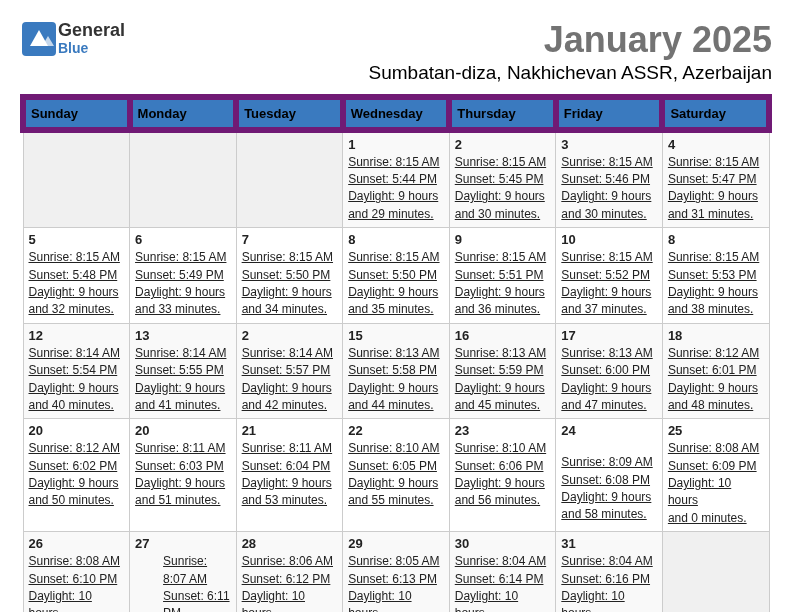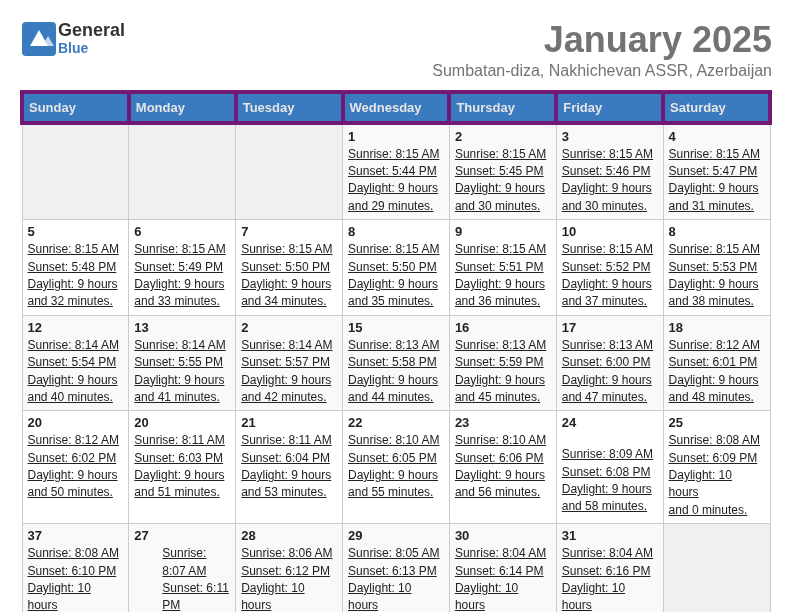--- a/index.html
+++ b/index.html
@@ -22,37 +22,37 @@
       align-items: flex-start;
     }
     .title-block { text-align: right; }
     .month-title {
       font-size: 36px;
       font-weight: bold;
       color: #737373;
       line-height: 1.1;
     }
     .location {
-      font-size: 16px;
-      color: #737373;
+      font-size: 19px;
+      color: #000000;
       margin-top: 2px;
     }
     table {
       width: 100%;
       border-collapse: collapse;
       table-layout: fixed;
     }
     thead tr th {
       background: #3a7abf;
-      color: #e5e5e5;
+      color: #000000;
       font-size: 13px;
       font-weight: bold;
       padding: 6px 5px;
       text-align: left;
-      border: 4px solid #701a75;
+      border: 6px solid #701a75;
     }
     tbody tr td {
       border: 1px solid #ccc;
       vertical-align: top;
       padding: 4px 5px;
       font-size: 11px;
       color: #222;
       height: 80px;
       background: #fff;
     }
@@ -292,21 +292,21 @@
         <td>
           <span class="day-num">25</span>
           <div class="day-info" style="white-space: pre-line;">Sunrise: 8:08 AM
 Sunset: 6:09 PM
 Daylight: 10 hours
 and 0 minutes.</div>
         </td>
       </tr>
       <tr>
         <td>
-          <span class="day-num">37</span>
+          <span class="day-num">26</span>
           <div class="day-info" style="white-space: pre-line;">Sunrise: 8:08 AM
 Sunset: 6:10 PM
 Daylight: 10 hours
 and 2 minutes.</div>
         </td>
         <td>
           <span class="day-num">27</span>
           <div class="day-info" style="white-space: pre-line; margin-left: 28px;">Sunrise: 8:07 AM
 Sunset: 6:11 PM
 Daylight: 10 hours

